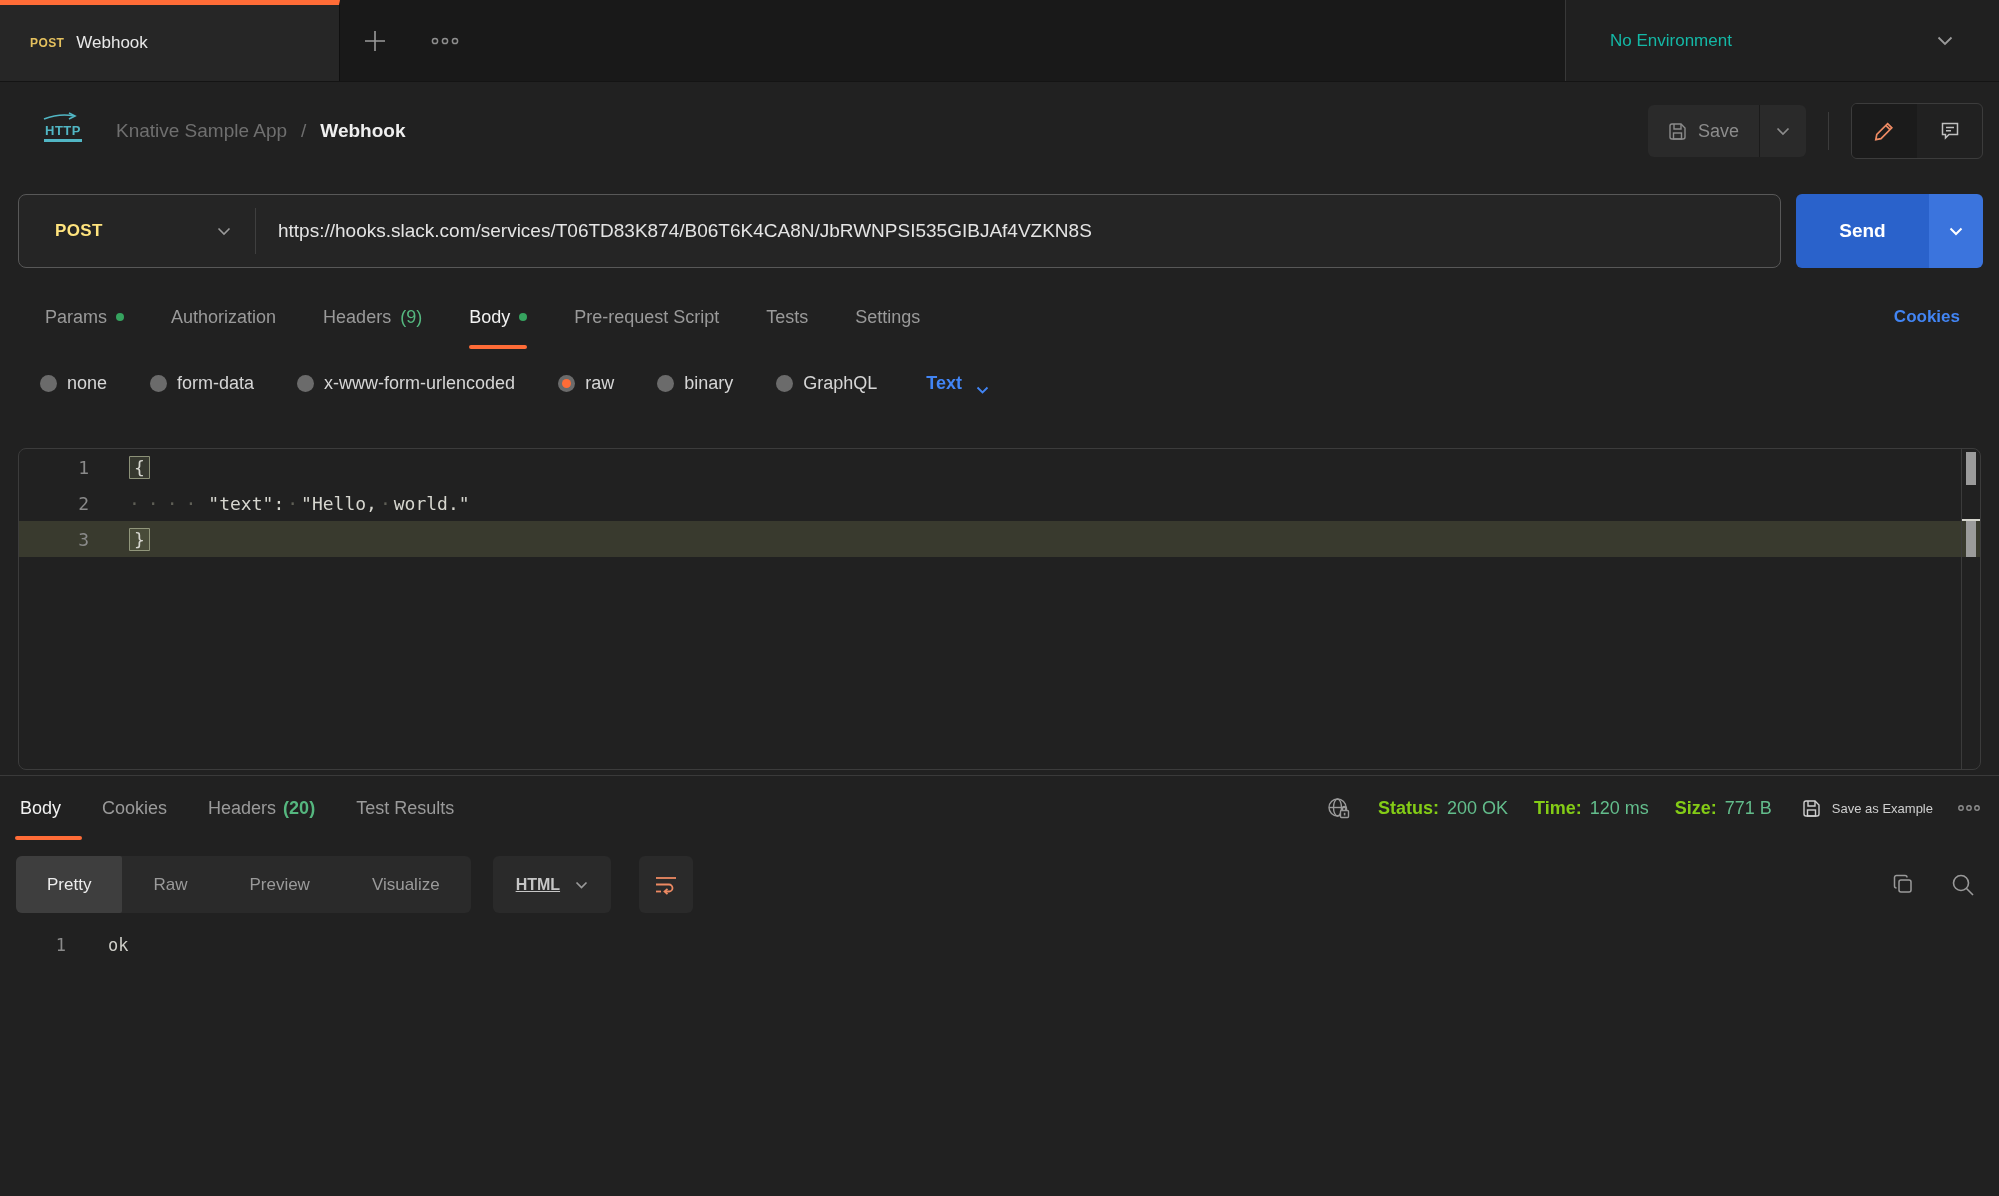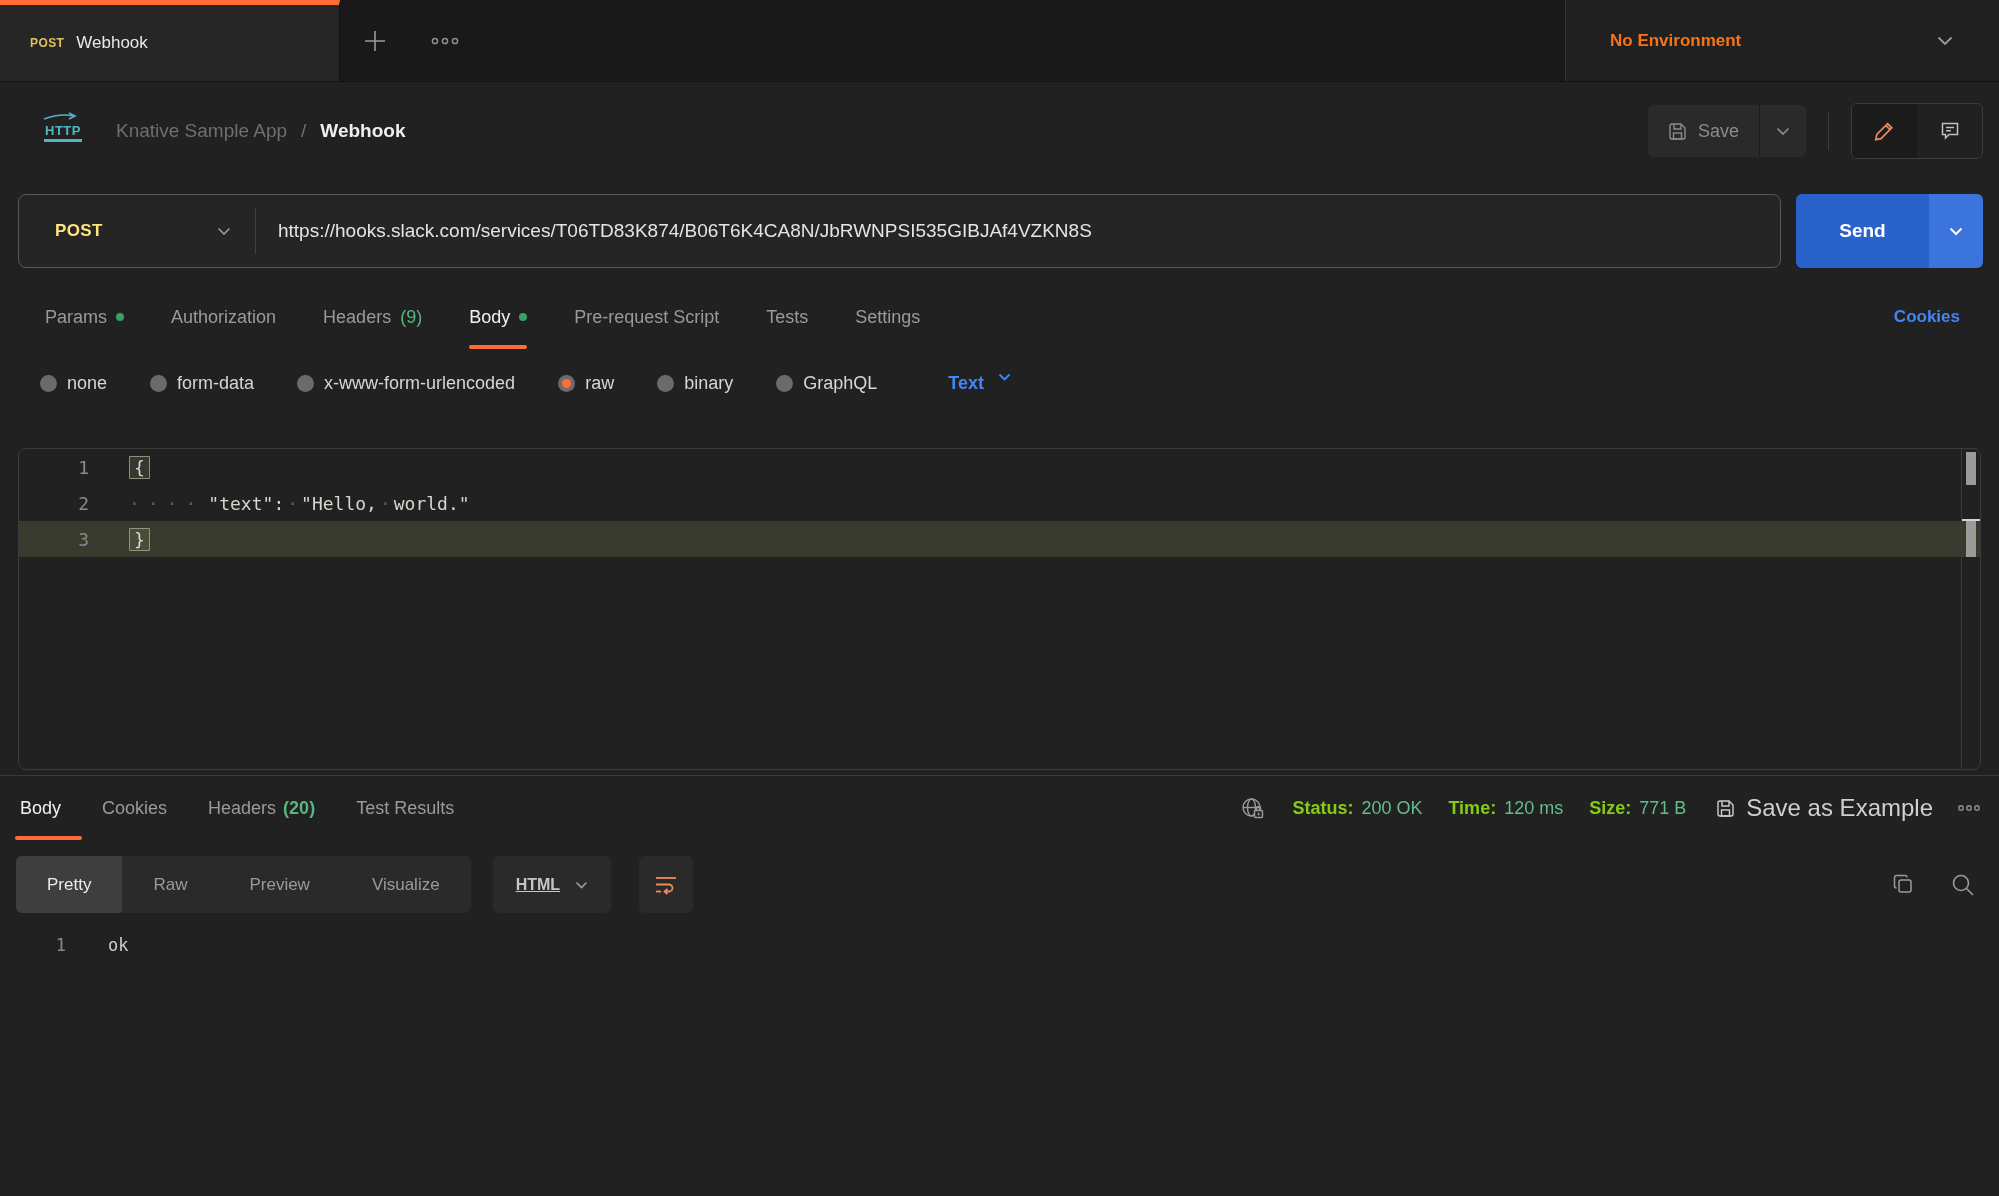--- a/index.html
+++ b/index.html
@@ -20,21 +20,21 @@
   }
   .req-tab .tab-method { color:#e4c05e; font-size:12px; font-weight:bold; letter-spacing:.4px; }
   .req-tab .tab-title { color:#e8e8e8; font-size:17px; }
   .tab-plus { width:70px; display:flex; align-items:center; justify-content:center; color:#9a9a9a; }
   .tab-plus svg { stroke:#9a9a9a; }
   .tab-more { width:70px; display:flex; align-items:center; justify-content:center; color:#8d8d8d; font-size:13px; letter-spacing:3px; }
   .env-section {
     margin-left:auto; width:434px; border-left:1px solid #383838; background:#202020;
     display:flex; align-items:center; padding:0 46px 0 44px;
   }
-  .env-label { color:#f97316; font-size:17px;font-weight:bold; }
+  .env-label { color:#14b8a6; font-size:17px; }
   .env-chevron { margin-left:auto; color:#9a9a9a; display:flex; }
 
   
   .header-row { height:98px; display:flex; align-items:center; padding:0 16px 0 44px; }
   .http-badge { position:relative; color:#51b6c4; font-weight:bold; font-size:13px; letter-spacing:.5px;
     border-bottom:3px solid #51b6c4; padding:2px 1px 1px; margin-right:34px; }
   .http-badge .arrow { position:absolute; top:-9px; left:-1px; }
   .crumb-collection { color:#6f6f6f; font-size:19px; }
   .crumb-sep { color:#6f6f6f; font-size:19px; margin:0 14px; }
   .crumb-request { color:#efefef; font-size:19px; font-weight:bold; }
@@ -74,21 +74,21 @@
   .rtab .count { color:#55b77f; }
   .status-dot { width:8px; height:8px; border-radius:50%; background:#36a35f; }
   .cookies-link { margin-left:auto; margin-right:39px; align-self:center; color:#4285f4; font-size:17px; font-weight:bold; cursor:pointer; }
 
   
   .body-type-row { height:62px; display:flex; align-items:center; padding-left:40px; }
   .radio-item { display:flex; align-items:center; gap:10px; margin-right:43px; cursor:pointer; }
   .radio-circle { width:17px; height:17px; border-radius:50%; background:#6b6b6b; display:flex; align-items:center; justify-content:center; }
   .radio-circle.selected::after { content:""; width:9px; height:9px; border-radius:50%; background:#ff6c37; }
   .radio-label { color:#d6d6d6; font-size:18px; }
-  .format-select { display:flex; align-items:flex-start; gap:14px; margin-left:28px; cursor:pointer; }
+  .format-select { display:flex; align-items:flex-end; gap:14px; margin-left:6px; cursor:pointer; }
   .format-label { color:#4285f4; font-size:18px; font-weight:bold; }
   .format-chev { color:#4285f4; display:flex; }
 
   
   .editor-wrap { height:361px; padding:34px 18px 5px 18px; }
   .editor { position:relative; height:322px; border:1px solid #3c3c3c; border-radius:8px;
     background:#212121; overflow:hidden; font-family:"DejaVu Sans Mono","Liberation Mono",monospace; }
   .code-row { position:relative; height:36px; display:flex; align-items:center; font-size:18px; }
   .code-row.current { background:#393a2e; }
   .gutter { width:70px; text-align:right; color:#8a8a8a; flex:none; }
@@ -109,21 +109,21 @@
   .resp-tab { position:relative; display:flex; align-items:center; gap:7px; margin-right:41px;
     color:#9a9a9a; font-size:18px; cursor:pointer; }
   .resp-tab.active { color:#f2f2f2; }
   .resp-tab.active::after { content:""; position:absolute; left:-5px; right:-21px; bottom:0; height:4px;
     background:#ff6c37; border-radius:2px; }
   .resp-tab .count { color:#55b77f;font-weight:bold; }
   .resp-meta { margin-left:auto; display:flex; align-items:center; margin-right:18px; gap:0; }
   .meta-item { display:flex; align-items:center; gap:8px; margin-left:26px; font-size:18px; }
   .meta-label { color:#84cc16;font-weight:bold; }
   .meta-value { color:#63bd8c; }
-  .save-example { display:flex; align-items:center; gap:11px; margin-left:30px; color:#cfcfcf; font-size:24px; cursor:pointer; }
+  .save-example { display:flex; align-items:center; gap:11px; margin-left:30px; color:#cfcfcf; font-size:13px; cursor:pointer; }
   .resp-more { margin-left:24px; color:#8d8d8d; font-size:13px; letter-spacing:3px; cursor:pointer; }
   .net-icon { display:flex; color:#9a9a9a; }
 
   .resp-toolbar { margin:16px 24px 0 16px; height:57px; display:flex; align-items:stretch; }
   .seg-group { display:flex; background:#2a2a2a; border-radius:6px; overflow:hidden; }
   .seg { display:flex; align-items:center; padding:0 31px; color:#9a9a9a; font-size:17px; cursor:pointer; }
   .seg.active { background:#3e3e3e; color:#ececec; border-radius:2px; }
   .html-btn { margin-left:22px; display:flex; align-items:center; gap:15px; background:#2a2a2a;
     border-radius:6px; padding:0 23px; color:#c6c6c6; font-size:16px; font-weight:bold; cursor:pointer;text-decoration:underline; }
   .html-btn .chev { color:#9a9a9a; display:flex; }

